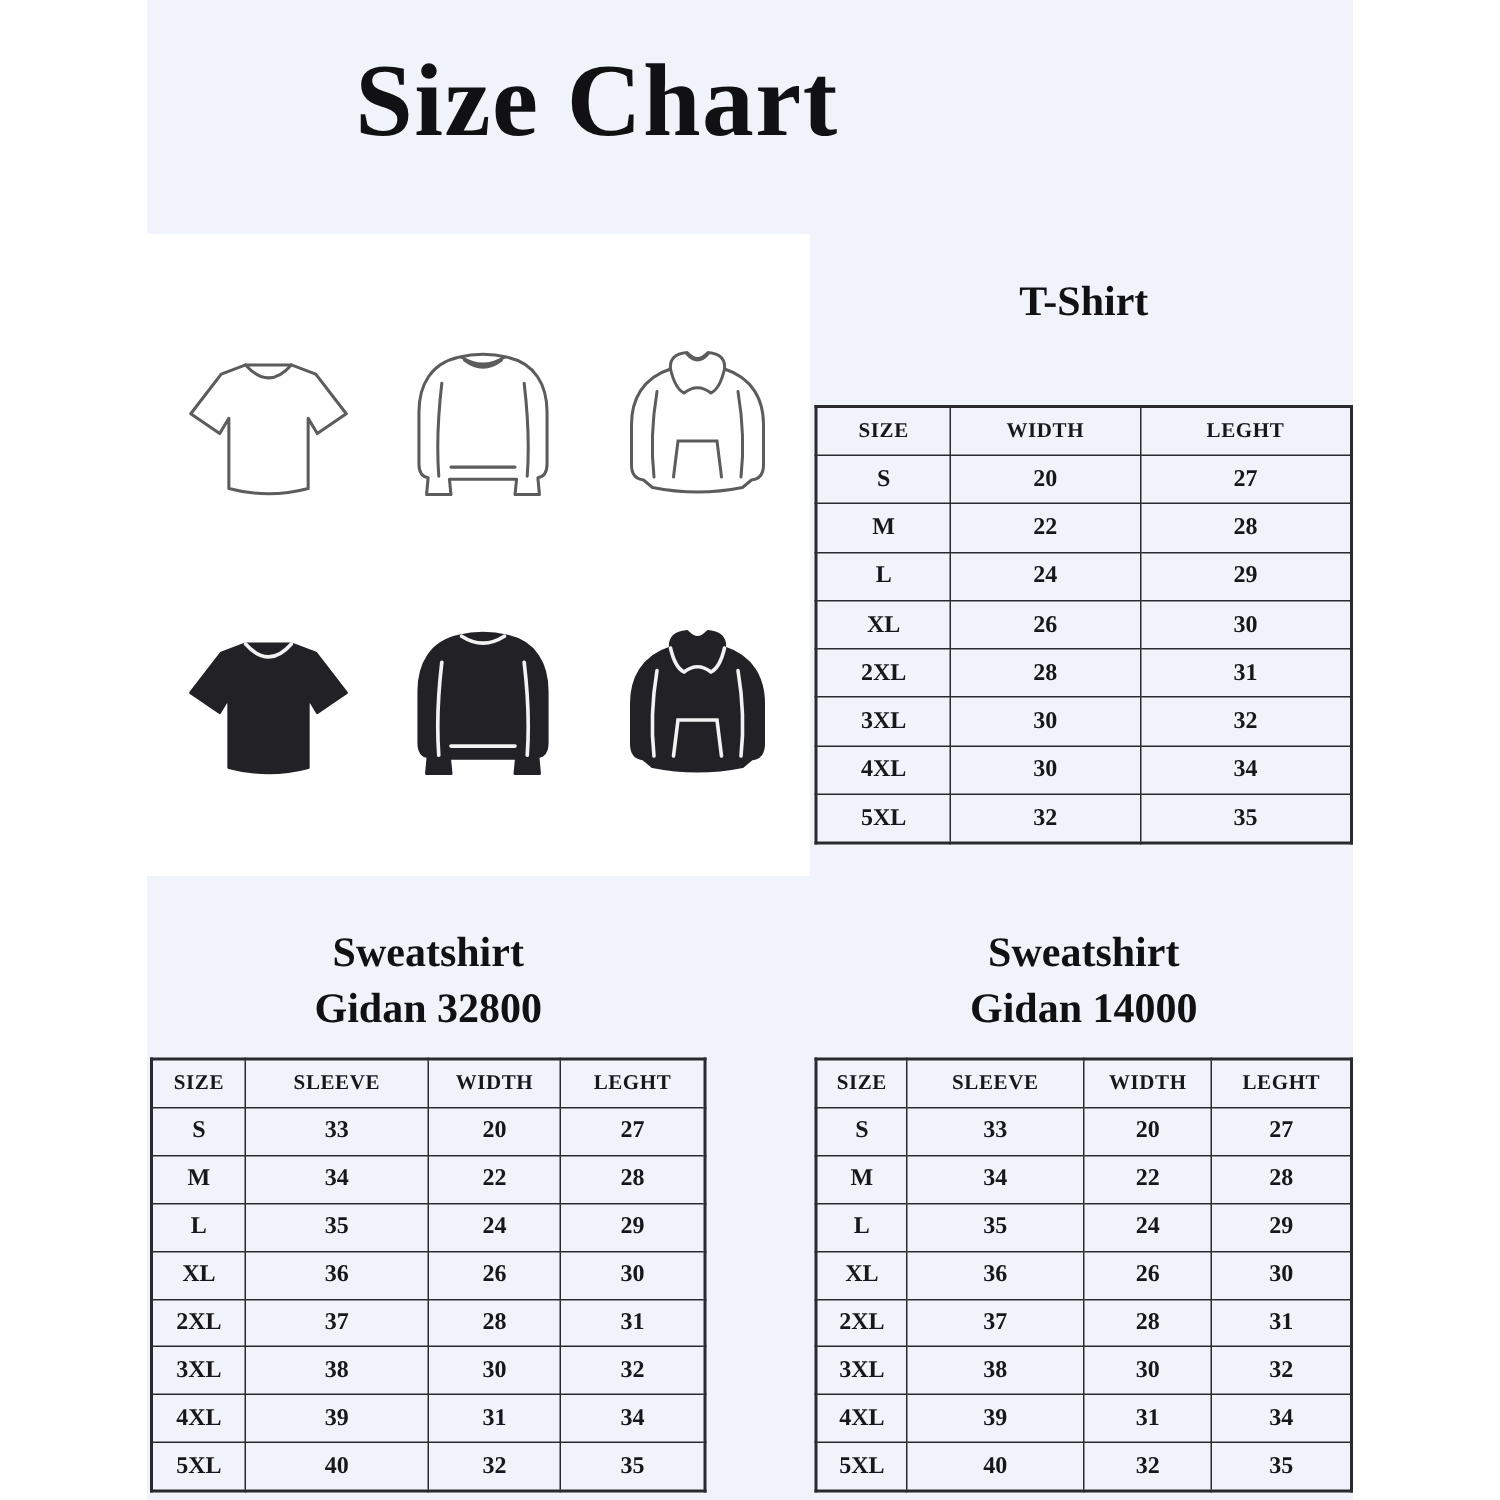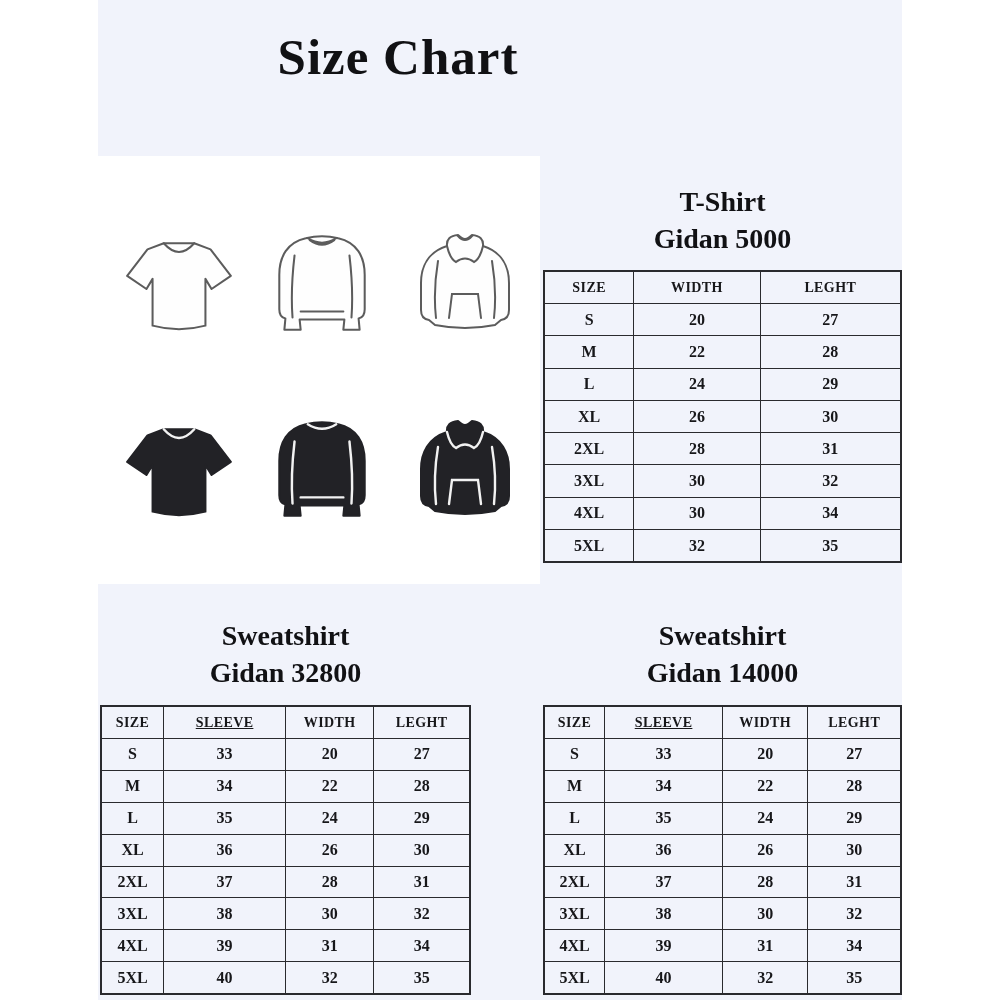--- a/index.html
+++ b/index.html
@@ -4,21 +4,21 @@
 <style>
   html,body{margin:0;padding:0;}
   body{
     width:1000px;height:1000px;position:relative;background:#ffffff;
     font-family:"Liberation Serif","DejaVu Serif",serif;color:#141417;
     overflow:hidden;
   }
   .backdrop{position:absolute;left:98px;top:0;width:804px;height:1000px;background:#f1f3fb;}
   .main-title{
     position:absolute;left:0;top:28px;width:796px;text-align:center;
-    font-size:51px;font-weight:bold;letter-spacing:1px;color:#111114;
+    font-size:69px;font-weight:bold;letter-spacing:1px;color:#111114;
   }
   .garment-panel{
     position:absolute;left:98px;top:156px;width:442px;height:428px;background:#ffffff;
     display:grid;grid-template-columns:1fr 1fr 1fr;grid-template-rows:1fr 1fr;
     align-items:center;justify-items:center;padding:38px 4px 18px 10px;box-sizing:border-box;
   }
   .garment{width:122px;height:112px;}
   .garment.outline .sil{fill:#fefefe;stroke:#5c5c5c;stroke-width:2;stroke-linejoin:round;}
   .garment.outline .det{fill:none;stroke:#5c5c5c;stroke-width:2;stroke-linecap:round;}
   .garment.filled .sil{fill:#222226;stroke:#222226;stroke-width:2;stroke-linejoin:round;}
@@ -41,21 +41,21 @@
   table.size-table td{font-size:16px;}
   .tbl-tshirt{left:543px;top:270px;width:359px;}
   .tbl-tshirt td{height:31.3px;}
   .tbl-tshirt th:nth-child(1){width:25%;}
   .tbl-tshirt th:nth-child(2){width:35.5%;}
   .tbl-tshirt th:nth-child(3){width:39.5%;}
   .tbl-sw-left{left:100px;top:705px;width:371px;}
   .tbl-sw-right{left:543px;top:705px;width:359px;}
   .tbl-sw-left td,.tbl-sw-right td{height:30.9px;}
   .tbl-sw-left th:nth-child(1),.tbl-sw-right th:nth-child(1){width:16.8%;}
-  .tbl-sw-left th:nth-child(2),.tbl-sw-right th:nth-child(2){width:33.2%;text-decoration:underline;}
+  .tbl-sw-left th:nth-child(2),.tbl-sw-right th:nth-child(2){width:33.2%;}
   .tbl-sw-left th:nth-child(3),.tbl-sw-right th:nth-child(3){width:24%;}
   .tbl-sw-left th:nth-child(4),.tbl-sw-right th:nth-child(4){width:26%;}
 </style>
 </head>
 <body>
 
 <div class="backdrop"></div>
 
 <div class="main-title">Size Chart</div>
 
@@ -83,21 +83,20 @@
     <path class="det" d="M46 7 Q60 16 74 7 M33 24 Q29 58 31 85 M87 24 Q91 58 89 85 M39 79 L81 79"></path>
   </svg>
   <svg class="garment filled" viewBox="0 0 120 112">
     <path class="sil" d="M42 15 Q41 5 53 4 Q57 8 60 8 Q63 8 67 4 Q79 5 78 15 C97 21 104 36 104 52 L104 79 Q104 88 96 89 L90 94 Q60 100 30 94 L24 89 Q16 88 16 79 L16 52 C16 36 23 21 42 15 Z"></path>
     <path class="det" d="M42 15 Q45 28 51 31 Q60 24 69 31 Q75 28 78 15 M33 30 Q28 60 31 87 M87 30 Q92 60 89 87 M44 87 L47 63 L73 63 L76 87"></path>
   </svg>
 </div>
 
 <div class="section-title st-tshirt">
   <div>T-Shirt</div>
-  <div>Gidan 5000</div>
 </div>
 <table class="size-table tbl-tshirt">
     <thead>
       <tr>
         <th>SIZE</th>
         <th>WIDTH</th>
         <th>LEGHT</th>
       </tr>
     </thead>
     <tbody>

